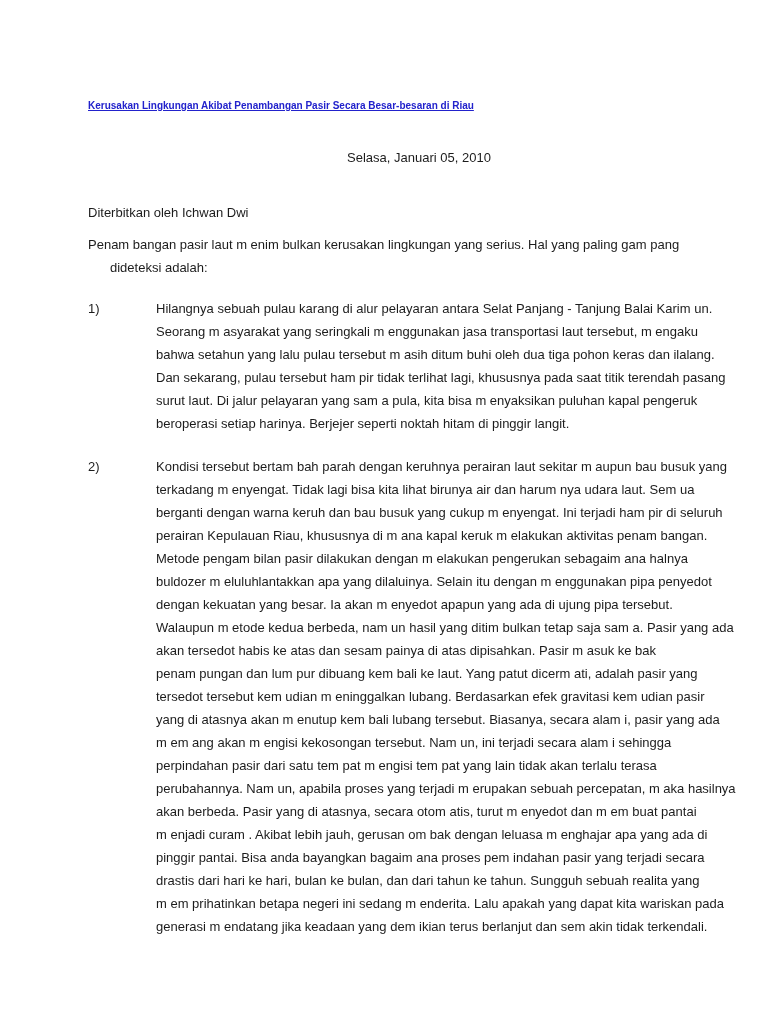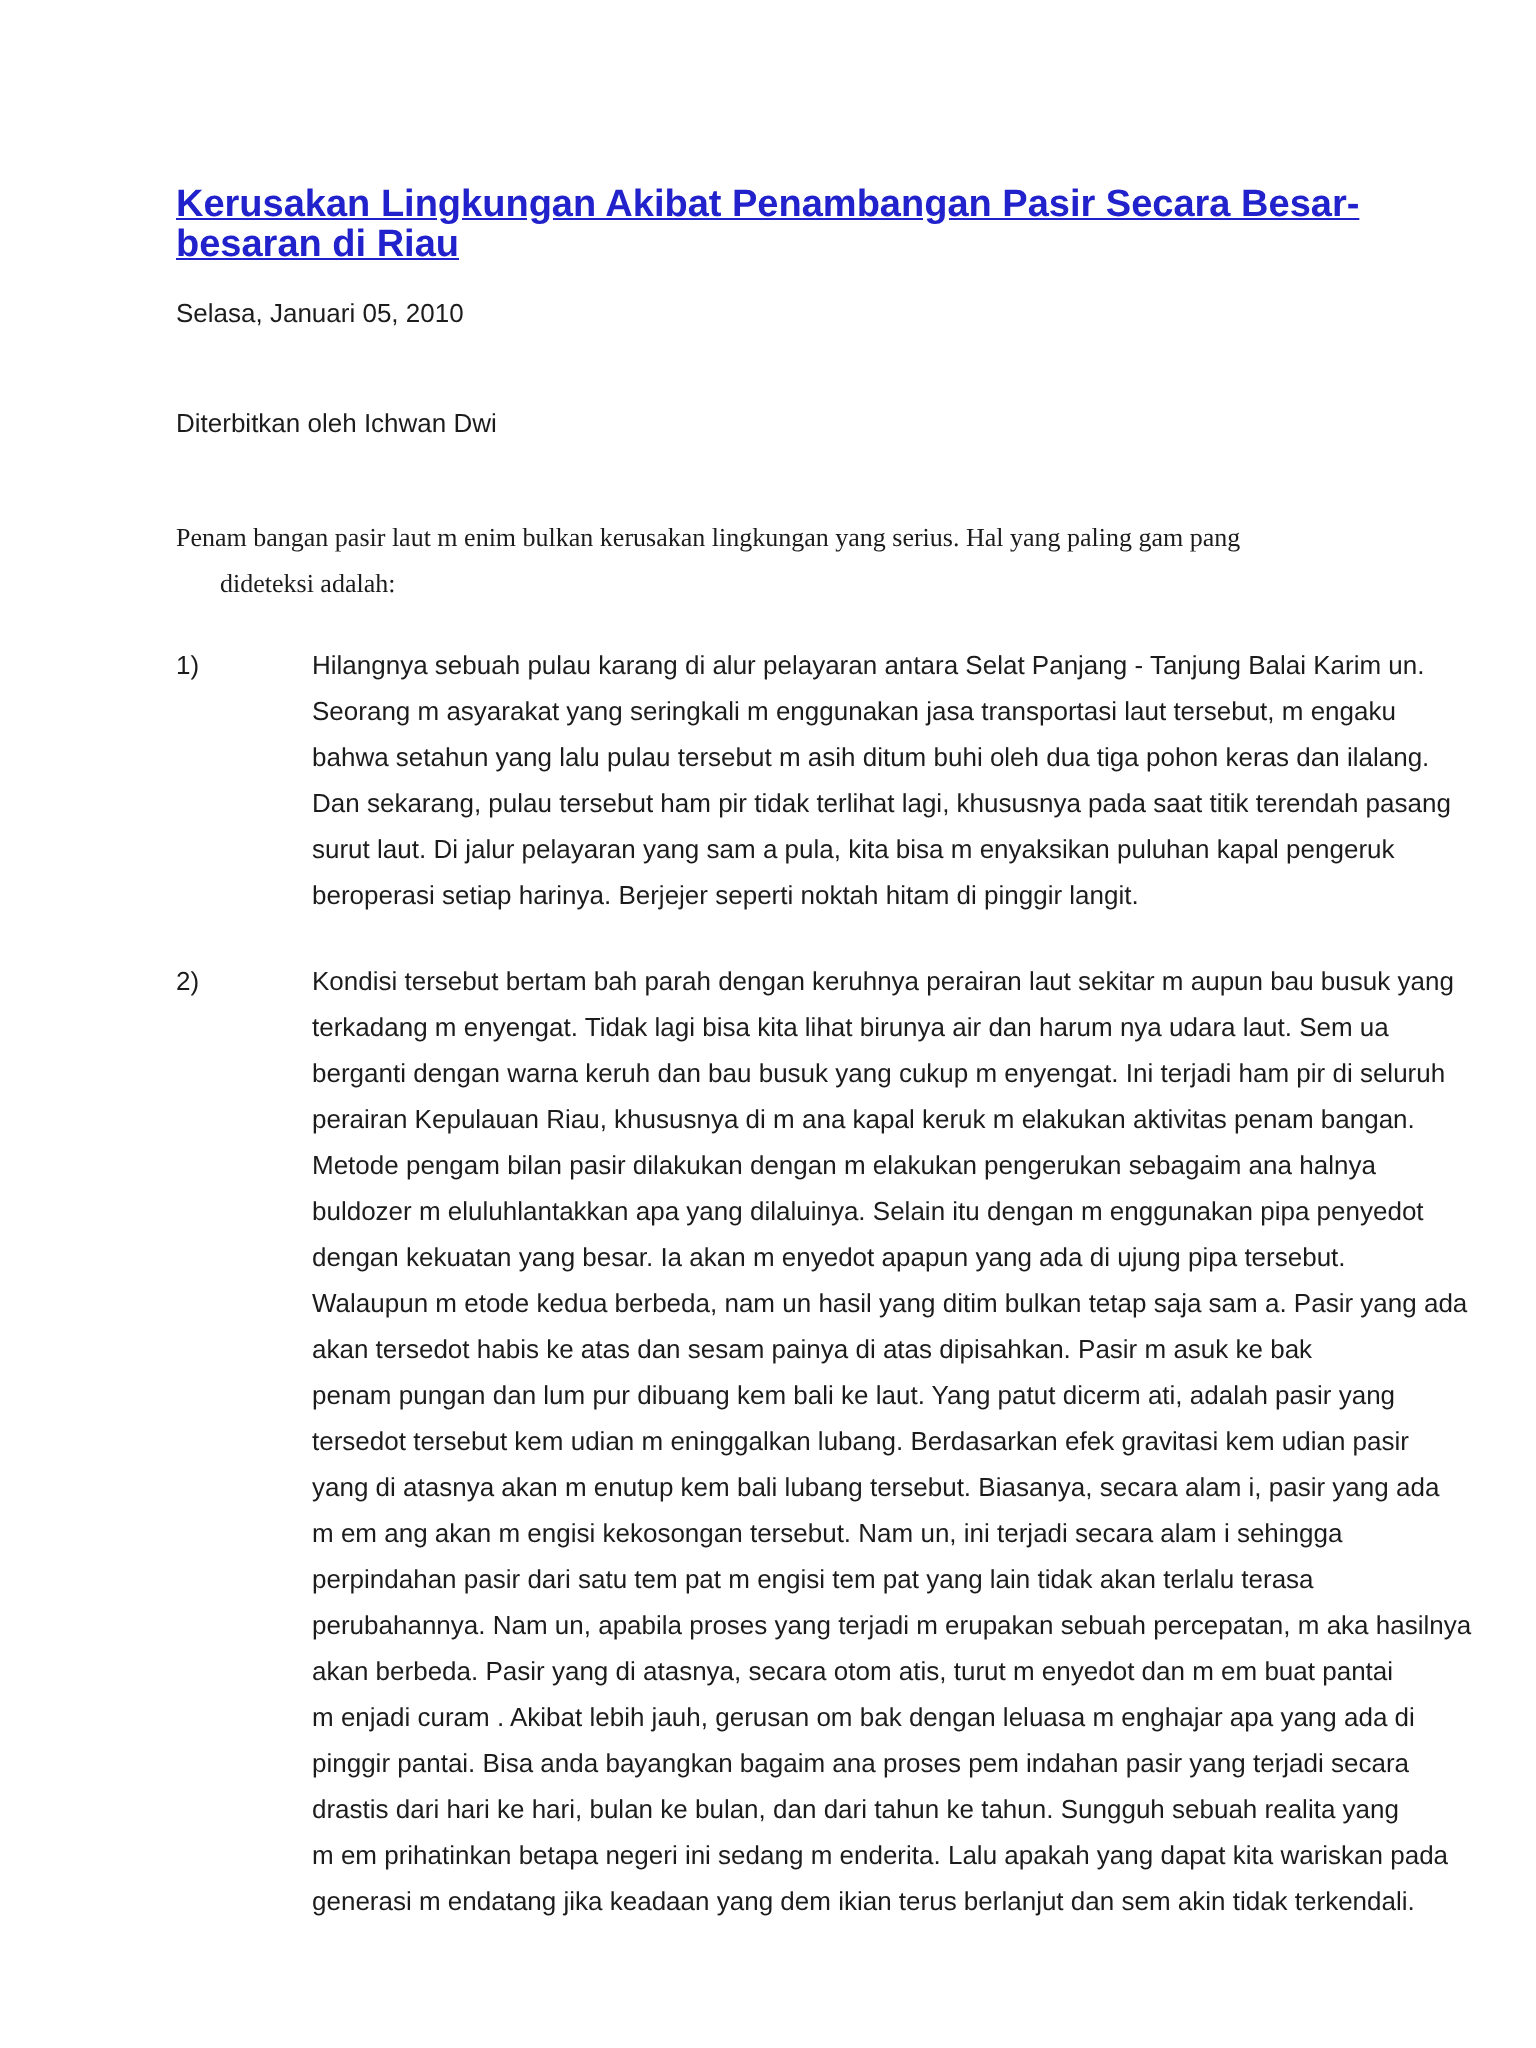--- a/index.html
+++ b/index.html
@@ -19,41 +19,41 @@
   .doc {
     position: absolute;
     left: 88px;
     top: 93px;
     width: 662px;
     font-size: 13px;
     line-height: 23px;
   }
   .title-link {
     display: inline-block;
-    font-size: 19px;
+    font-size: 10px;
     font-weight: bold;
     line-height: 20px;
     color: #2222cc;
     text-decoration: underline;
     cursor: pointer;
   }
   .date-line {
-    margin-top: 12px;
+    margin-top: 32px;
     line-height: 20px;
+    text-align: center;
   }
   .byline {
     margin-top: 35px;
     line-height: 20px;
   }
   .intro {
-    margin-top: 35px;
+    margin-top: 10px;
     white-space: pre-line;
     padding-left: 22px;
     text-indent: -22px;
-    font-family: Liberation Serif, serif;
   }
   .list-item {
     display: flex;
     align-items: flex-start;
   }
   .list-item.first { margin-top: 18px; }
   .list-item.second { margin-top: 20px; }
   .marker {
     flex: none;
     width: 22px;

